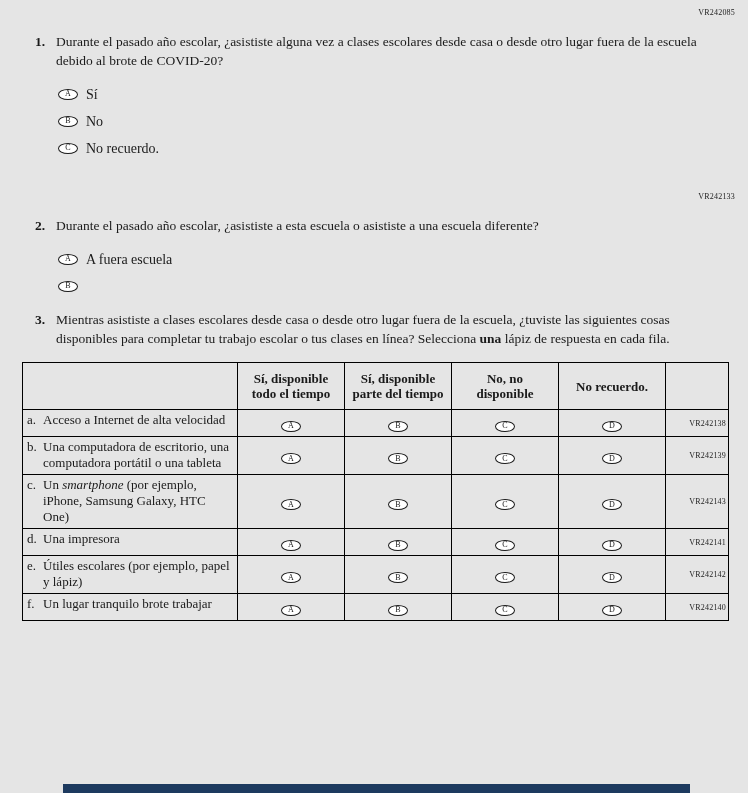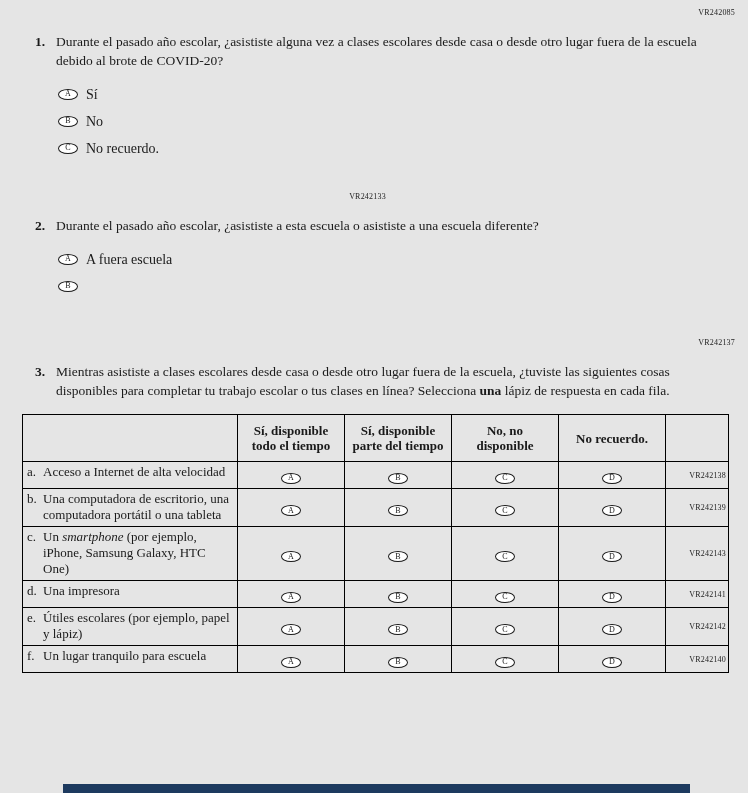--- a/index.html
+++ b/index.html
@@ -20,21 +20,21 @@
   }
   .code {
     font-size: 8px;
     line-height: 10px;
     height: 10px;
     text-align: right;
     padding-right: 13px;
     color: #222;
     letter-spacing: 0.2px;
   }
-  .code-2 { margin-top: 34px; text-align: center; }
+  .code-2 { margin-top: 34px; }
   .code-3 { margin-top: 42px; }
   .question {
     margin: 14px 38px 0 35px;
     font-size: 13.5px;
     line-height: 19px;
   }
   .q-row { display: flex; }
   .q-num {
     font-weight: bold;
     width: 21px;
@@ -168,21 +168,20 @@
       <div class="option">
         <span class="bubble">A</span>
         <span class="option-label">A fuera escuela</span>
       </div>
       <div class="option">
         <span class="bubble">B</span>
       </div>
     </div>
   </div>
 
-  <div class="code code-3">VR242137</div>
 
   <div class="question">
     <div class="q-row">
       <span class="q-num">3.</span>
       <div class="q-text"><span>Mientras asististe a clases escolares desde casa o desde otro lugar fuera de la escuela, ¿tuviste las siguientes cosas disponibles para completar tu trabajo escolar o tus clases en línea? Selecciona </span><span class="q3-bold">una</span><span> lápiz de respuesta en cada fila.</span></div>
     </div>
   </div>
 
   <table class="grid">
     <colgroup>
@@ -272,21 +271,21 @@
         <td class="ans-cell"><span class="bubble">B</span></td>
         <td class="ans-cell"><span class="bubble">C</span></td>
         <td class="ans-cell"><span class="bubble">D</span></td>
         <td class="code-cell">VR242142</td>
       </tr>
 
       <tr>
         <td class="item-cell">
           <div class="row-inner">
             <span class="row-letter">f.</span>
-            <span class="row-text">Un lugar tranquilo para escuela</span>
+            <span class="row-text">Un lugar tranquilo brote trabajar</span>
           </div>
         </td>
         <td class="ans-cell"><span class="bubble">A</span></td>
         <td class="ans-cell"><span class="bubble">B</span></td>
         <td class="ans-cell"><span class="bubble">C</span></td>
         <td class="ans-cell"><span class="bubble">D</span></td>
         <td class="code-cell">VR242140</td>
       </tr>
     </tbody>
   </table>

